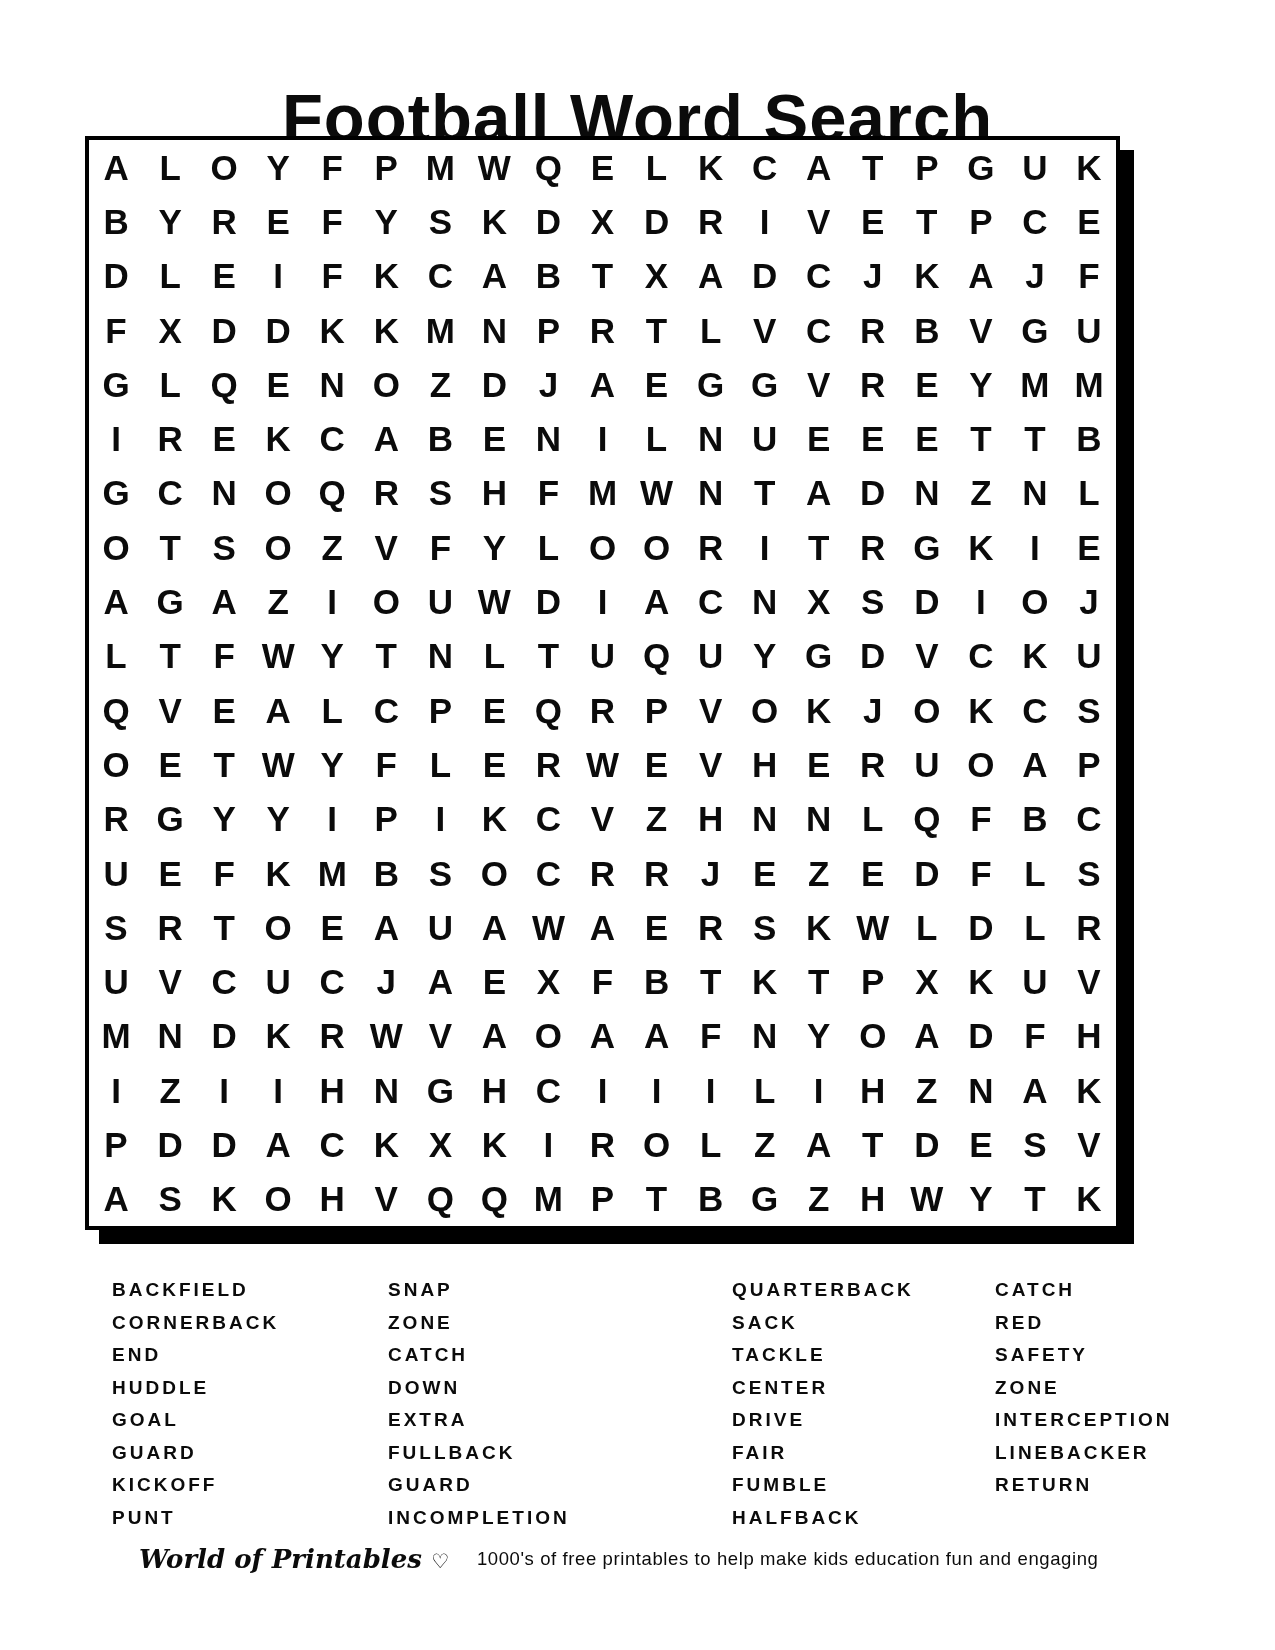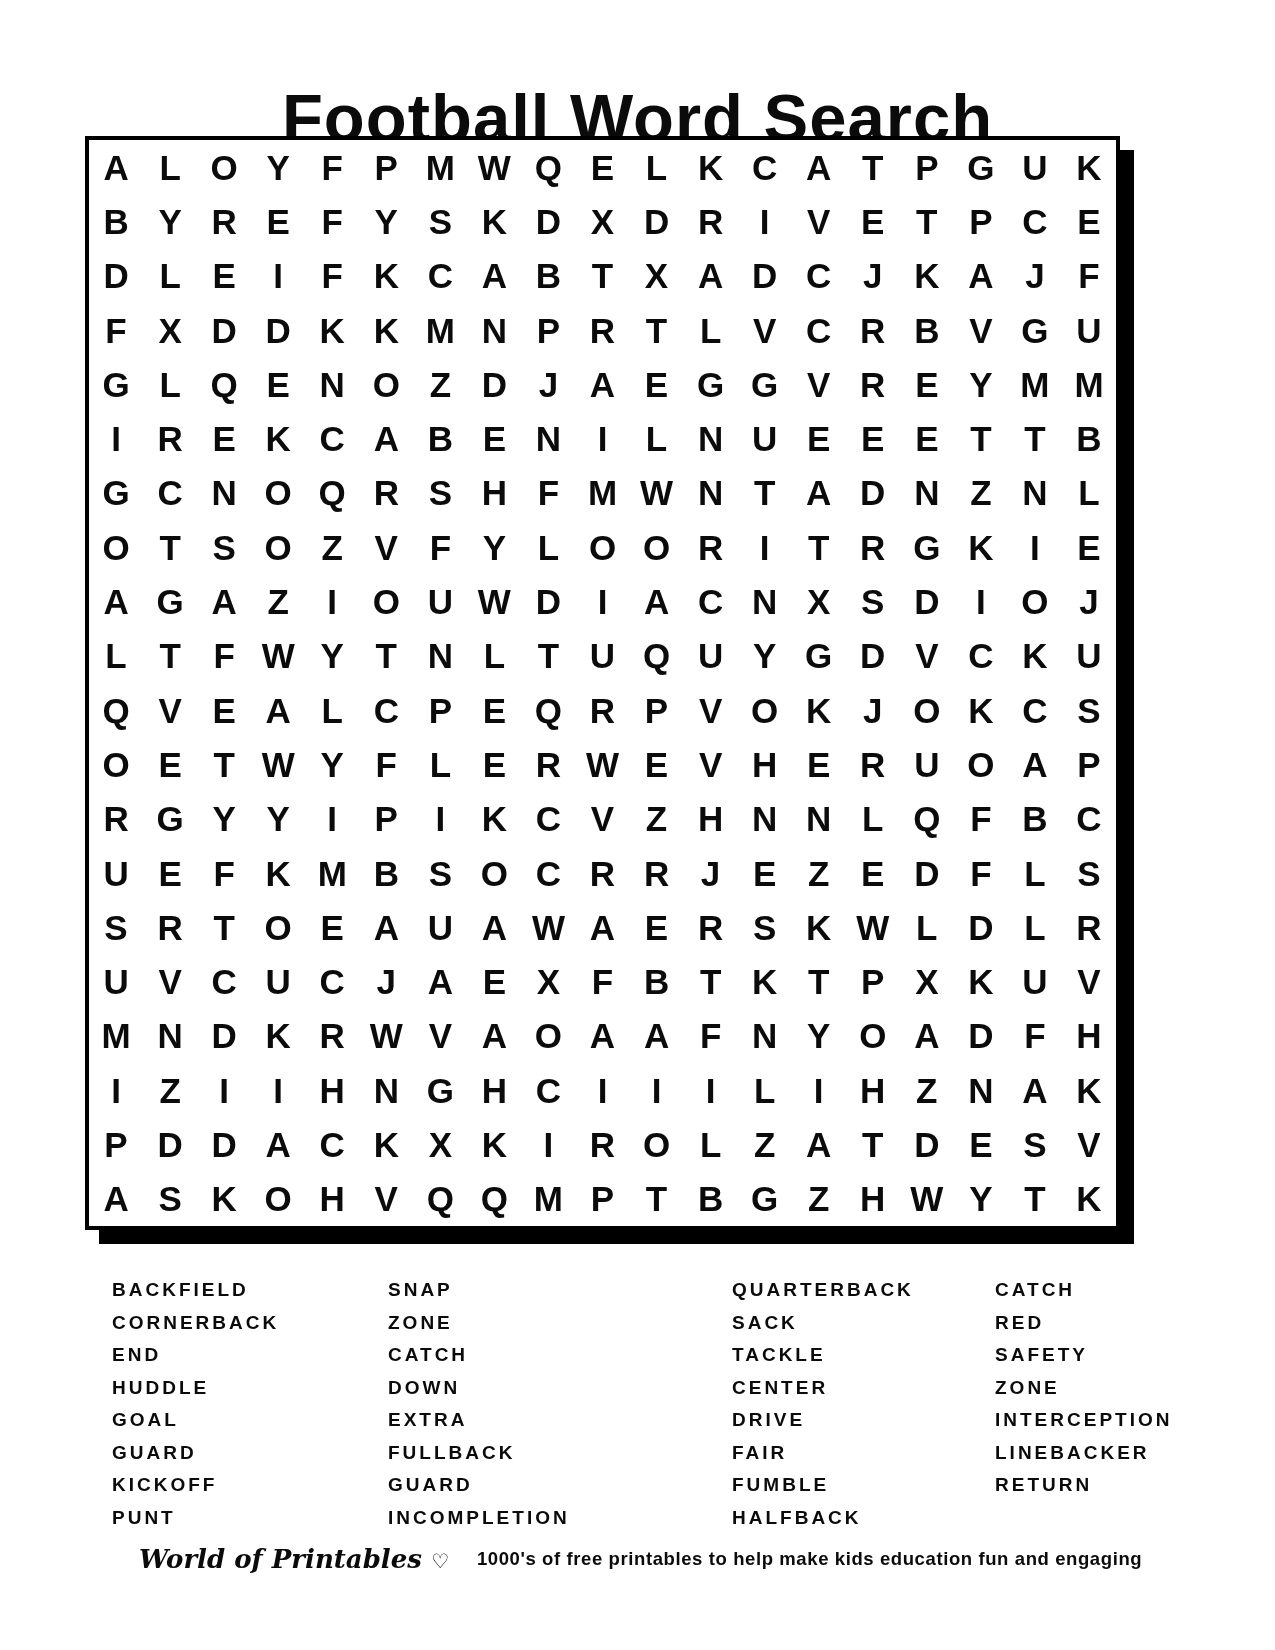--- a/index.html
+++ b/index.html
@@ -46,21 +46,21 @@
     position:absolute;left:139px;top:1544px;width:1060px;
     display:flex;align-items:center;gap:28px;
   }
   .logo{
     font-family:"DejaVu Serif", serif;
     font-style:italic;font-weight:700;
     font-size:26px;white-space:nowrap;color:#0b0b0b;
   }
   .logo .heart{font-size:20px;vertical-align:middle;}
   .tagline{
-    font-size:18.5px;font-weight:700;letter-spacing:0.6px;
+    font-size:18.5px;font-weight:400;letter-spacing:0.6px;
     white-space:nowrap;color:#0b0b0b;
   }
 </style>
 </head>
 <body>
 
 <h1 class="page-title">Football Word Search</h1>
 
 <div class="grid-box">
     <div class="cell">A</div>

